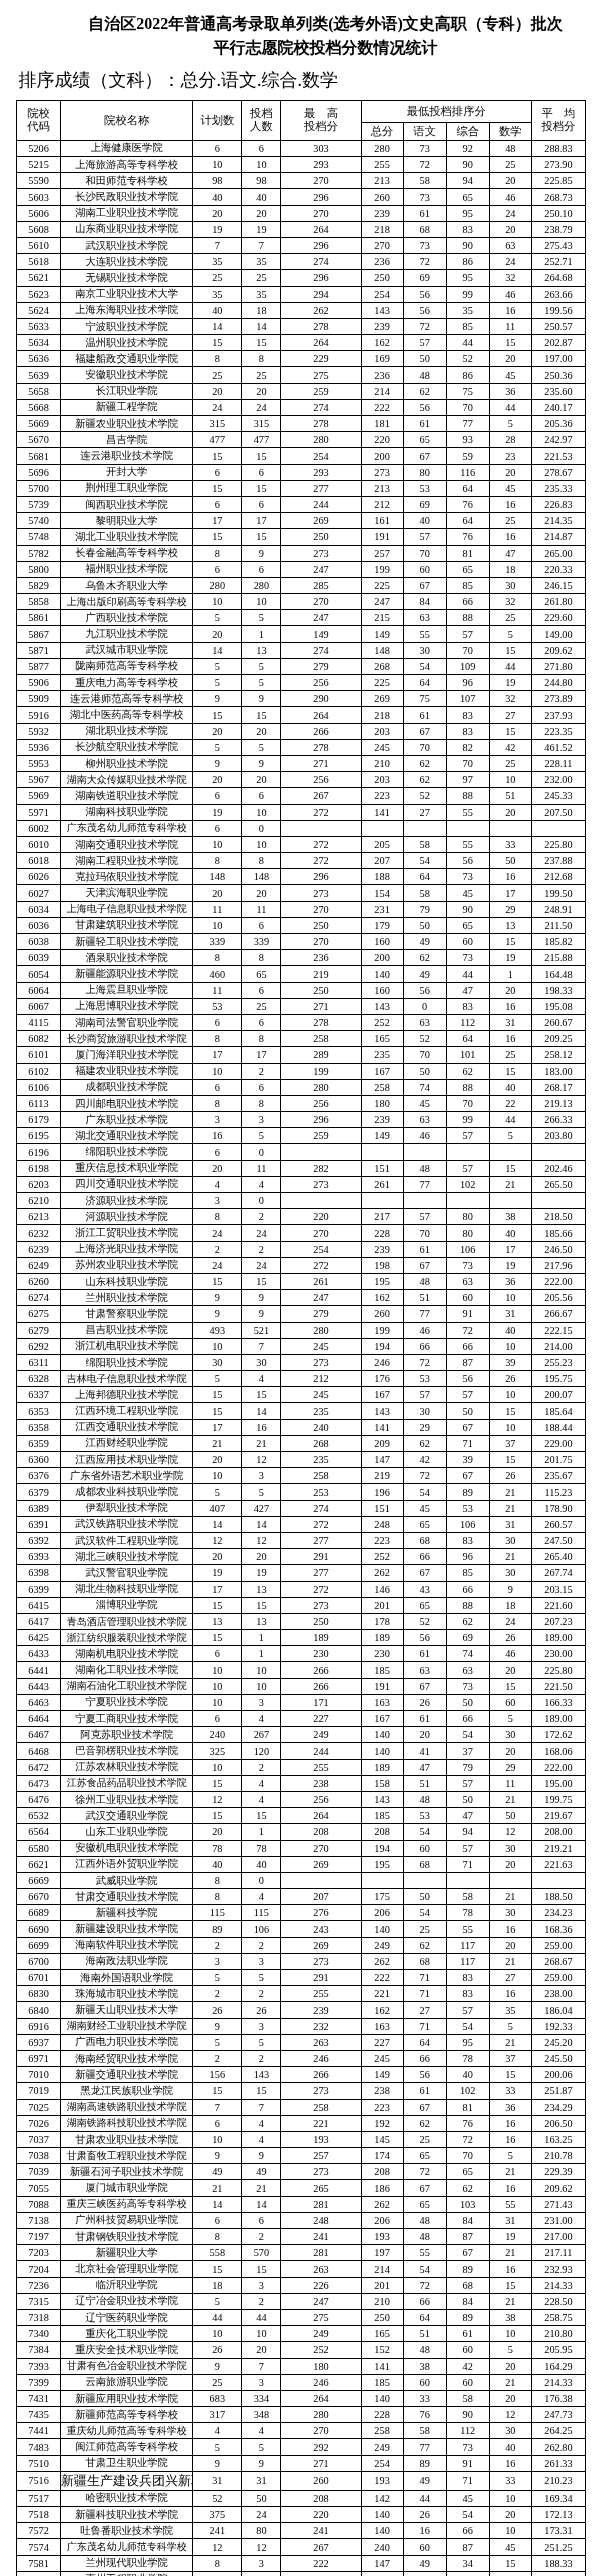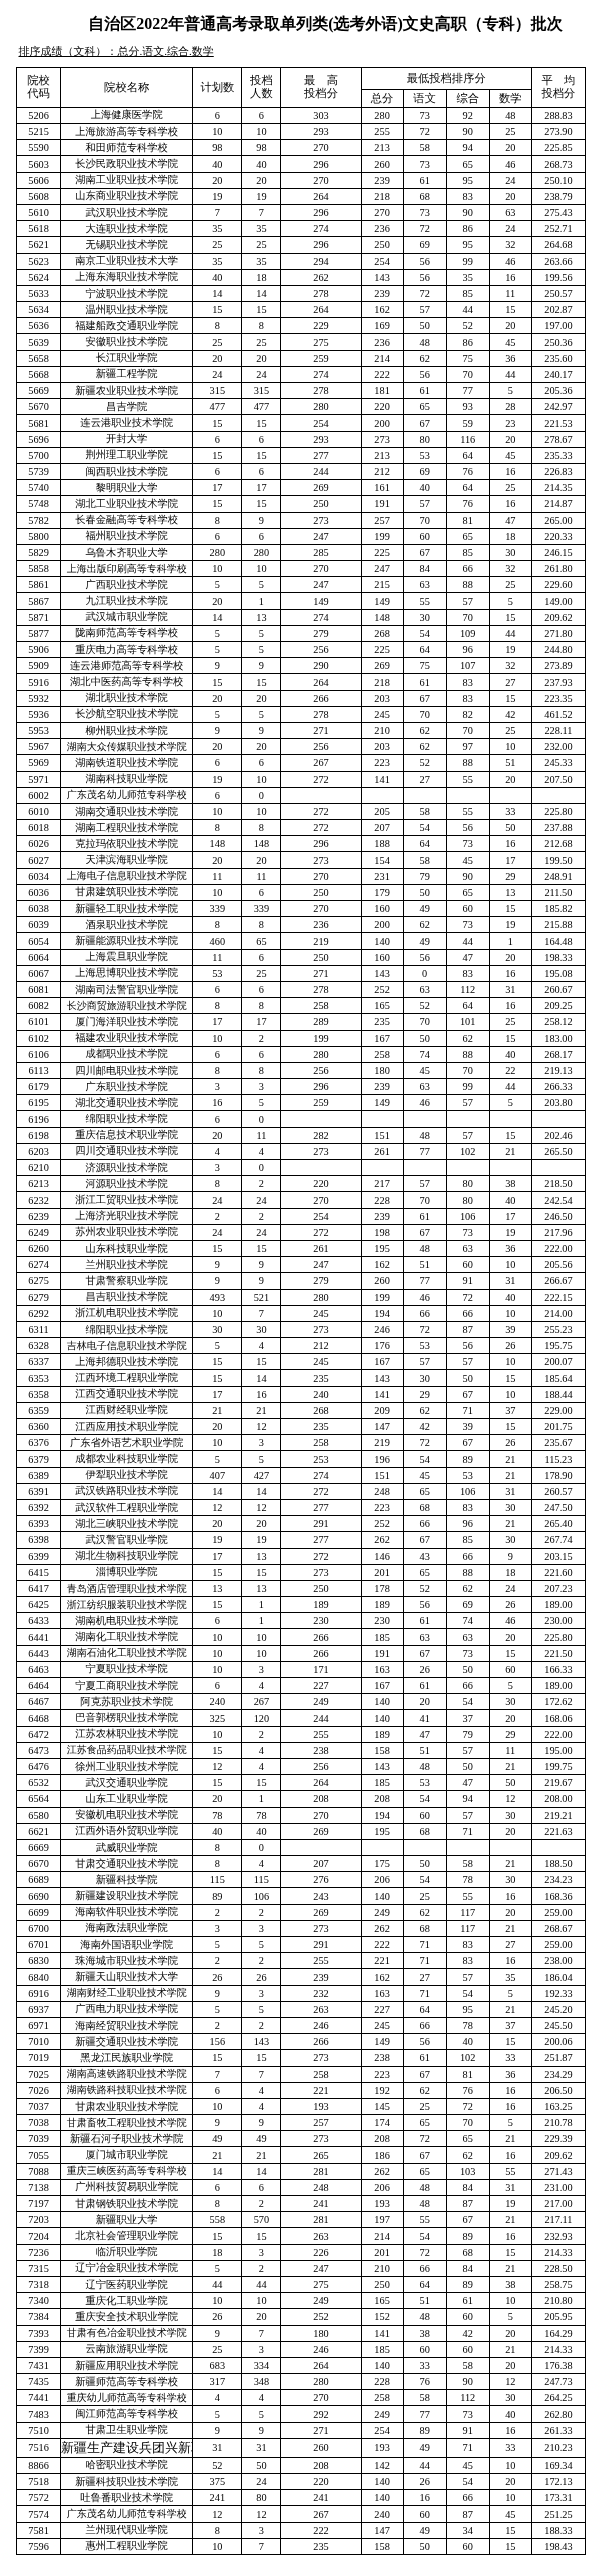--- a/index.html
+++ b/index.html
@@ -12,22 +12,21 @@
   .title {
     padding-top: 12.4px;
     text-align: center;
     font-weight: bold;
     font-size: 16px;
     line-height: 24px;
     margin-left: 48px;
   }
   .subtitle {
     margin: 7.2px 0 0 18.5px;
-    font-size: 11px;
-    text-decoration: underline;
+    font-size: 18px;
   }
   table.score {
     margin: 8.2px 0 0 16px;
     width: 570px;
     table-layout: fixed;
     border-collapse: collapse;
     border: 1.5px solid #000;
   }
   table.score th, table.score td {
     border: 1px solid #000;
@@ -52,20 +51,21 @@
   tbody td.name { font-size: 10.3px; }
   tbody td.name.sm { font-size: 10px; }
   tbody td.name.xs { font-size: 13px; }
 </style>
 </head>
 <body>
 
 <div class="page">
   <div class="title">
     <div>自治区2022年普通高考录取单列类(选考外语)文史高职（专科）批次</div>
+    <div>平行志愿院校投档分数情况统计</div>
   </div>
   <div class="subtitle">排序成绩（文科）：总分.语文.综合.数学</div>
 
   <table class="score">
     <colgroup>
       <col style="width:44px">
         <col style="width:132px">
         <col style="width:49px">
         <col style="width:39px">
       <col style="width:80px">
@@ -739,21 +739,21 @@
           <td>53</td>
           <td>25</td>
           <td>271</td>
           <td>143</td>
           <td>0</td>
           <td>83</td>
           <td>16</td>
           <td>195.08</td>
         </tr>
         <tr>
-          <td>6081</td>
+          <td>4115</td>
           <td class="name">湖南司法警官职业学院</td>
           <td>6</td>
           <td>6</td>
           <td>278</td>
           <td>252</td>
           <td>63</td>
           <td>112</td>
           <td>31</td>
           <td>260.67</td>
         </tr>
@@ -904,21 +904,21 @@
         <tr>
           <td>6232</td>
           <td class="name">浙江工贸职业技术学院</td>
           <td>24</td>
           <td>24</td>
           <td>270</td>
           <td>228</td>
           <td>70</td>
           <td>80</td>
           <td>40</td>
-          <td>242.54</td>
+          <td>185.66</td>
         </tr>
         <tr>
           <td>6239</td>
           <td class="name">上海济光职业技术学院</td>
           <td>2</td>
           <td>2</td>
           <td>254</td>
           <td>239</td>
           <td>61</td>
           <td>106</td>
@@ -1831,21 +1831,21 @@
           <td>31</td>
           <td>31</td>
           <td>260</td>
           <td>193</td>
           <td>49</td>
           <td>71</td>
           <td>33</td>
           <td>210.23</td>
         </tr>
         <tr>
-          <td>8866</td>
+          <td>7517</td>
           <td class="name">哈密职业技术学院</td>
           <td>52</td>
           <td>50</td>
           <td>208</td>
           <td>142</td>
           <td>44</td>
           <td>45</td>
           <td>10</td>
           <td>169.34</td>
         </tr>

